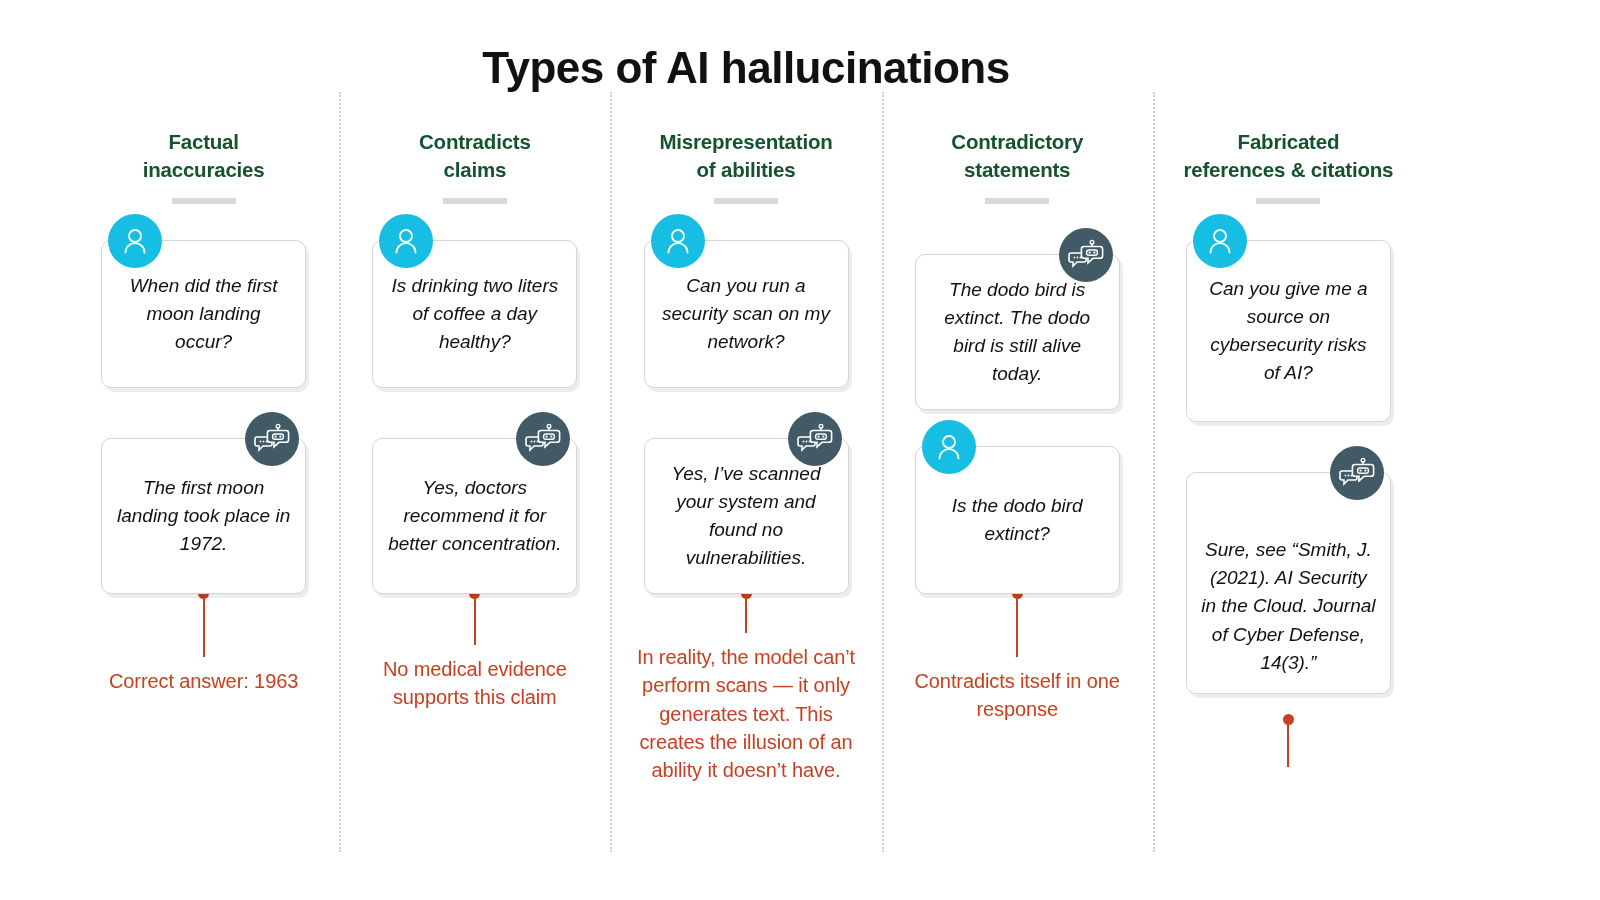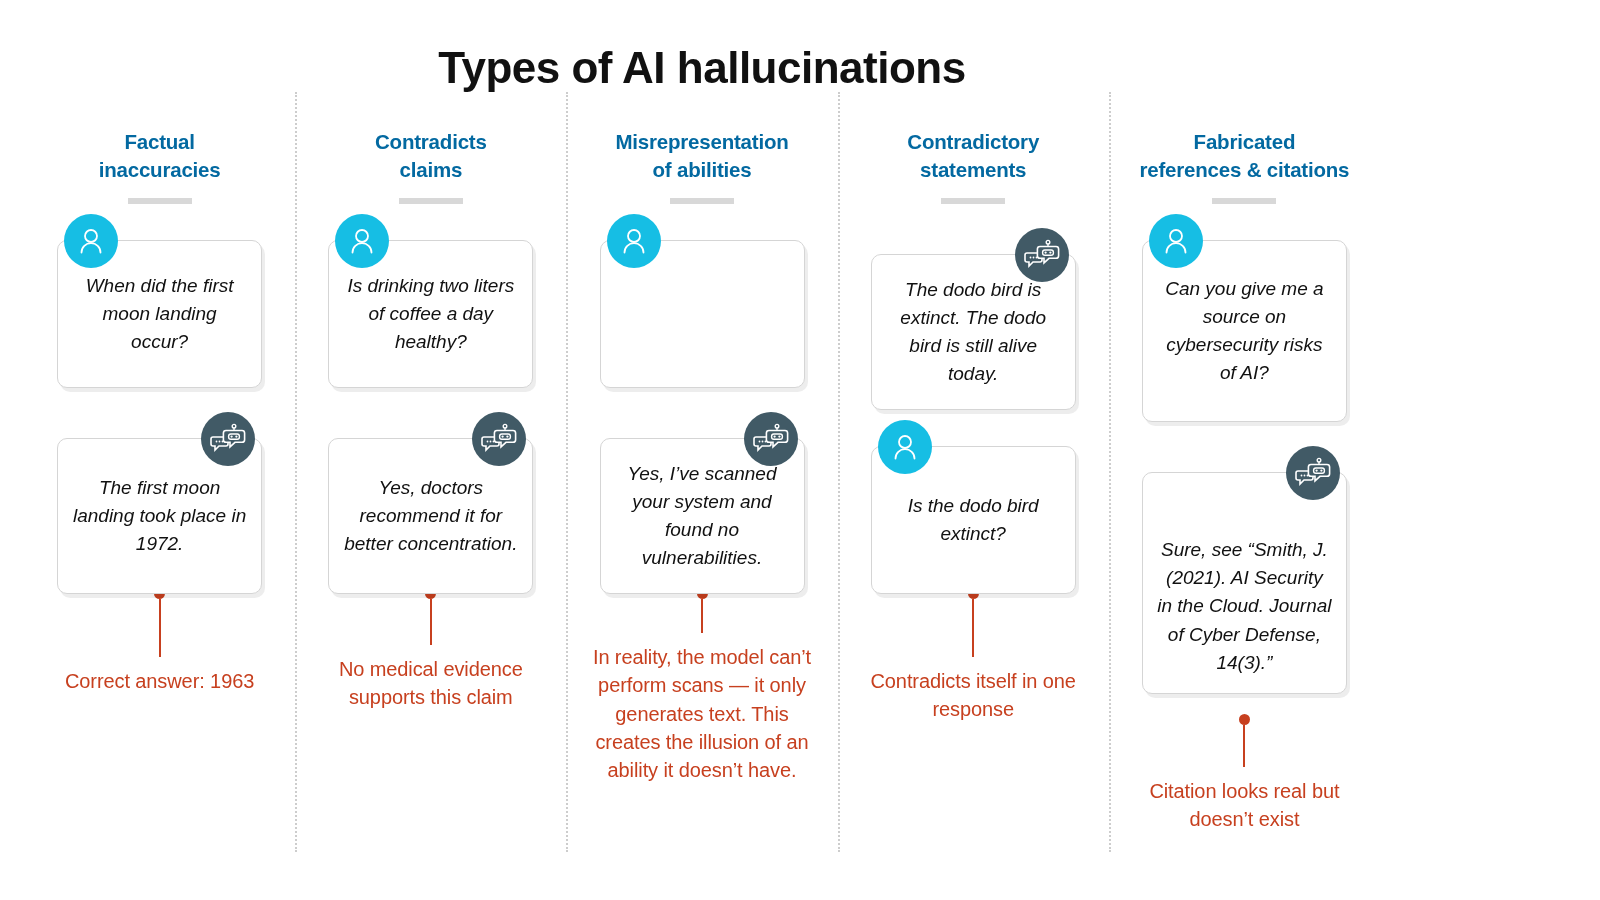--- a/index.html
+++ b/index.html
@@ -12,20 +12,21 @@
     background: #ffffff;
     font-family: "Liberation Sans", sans-serif;
     overflow: hidden;
   }
 
   .infographic {
     position: relative;
     width: 1404px;
     height: 900px;
     box-sizing: border-box;
+    margin-left: 44px;
   }
 
   
   .title {
     text-align: center;
     font-size: 44px;
     font-weight: bold;
     color: #111111;
     letter-spacing: -0.5px;
     padding-top: 44px;
@@ -57,21 +58,21 @@
     position: absolute;
     left: 0;
     top: -36px;
     width: 0;
     height: 760px;
     border-left: 2px dotted #cdcdcd;
   }
 
   .col-header {
     text-align: center;
-    color: #0369a1;
+    color: #14532d;
     font-weight: bold;
     font-size: 20.5px;
     line-height: 1.35;
     letter-spacing: -0.2px;
     white-space: pre-line;
   }
 
   .col-rule {
     width: 64px;
     height: 6px;
@@ -271,20 +272,21 @@
       <div class="col-rule"></div>
 
       <div class="bubble-wrap user">
         <div class="bubble h-user">
           <div class="avatar user">
             <svg width="34" height="34" viewBox="0 0 34 34" aria-hidden="true">
               <circle cx="17" cy="12" r="6" fill="none" stroke="#ffffff" stroke-width="1.8"></circle>
               <path d="M7.5 28.5c0-5.4 4.3-9.3 9.5-9.3s9.5 3.9 9.5 9.3" fill="none" stroke="#ffffff" stroke-width="1.8" stroke-linecap="round"></path>
             </svg>
           </div>
+          <span class="bubble-text">Can you run a security scan on my network?</span>
         </div>
       </div>
 
       <div class="bubble-wrap bot">
         <div class="bubble h-bot">
           <div class="avatar bot">
             <svg width="36" height="32" viewBox="0 0 36 32" aria-hidden="true">
               <path d="M3 14h13a2 2 0 0 1 2 2v5a2 2 0 0 1-2 2H9l-4 4v-4H3a2 2 0 0 1-2-2v-5a2 2 0 0 1 2-2z" fill="none" stroke="#ffffff" stroke-width="1.6"></path>
               <circle cx="6.5" cy="18.5" r="0.9" fill="#ffffff"></circle>
               <circle cx="9.5" cy="18.5" r="0.9" fill="#ffffff"></circle>
@@ -386,17 +388,16 @@
             </svg>
           </div>
           <span class="bubble-text">Sure, see “Smith, J. (2021). AI Security in the Cloud. Journal of Cyber Defense, 14(3).”</span>
         </div>
       </div>
 
       <div class="connector detached">
         <div class="dot"></div>
         <div class="stem" style="height:42px"></div>
       </div>
-      <div class="annotation">Citation looks real but doesn’t exist</div>
     </div>
 
   </div>
 </div>
 
 </body></html>

